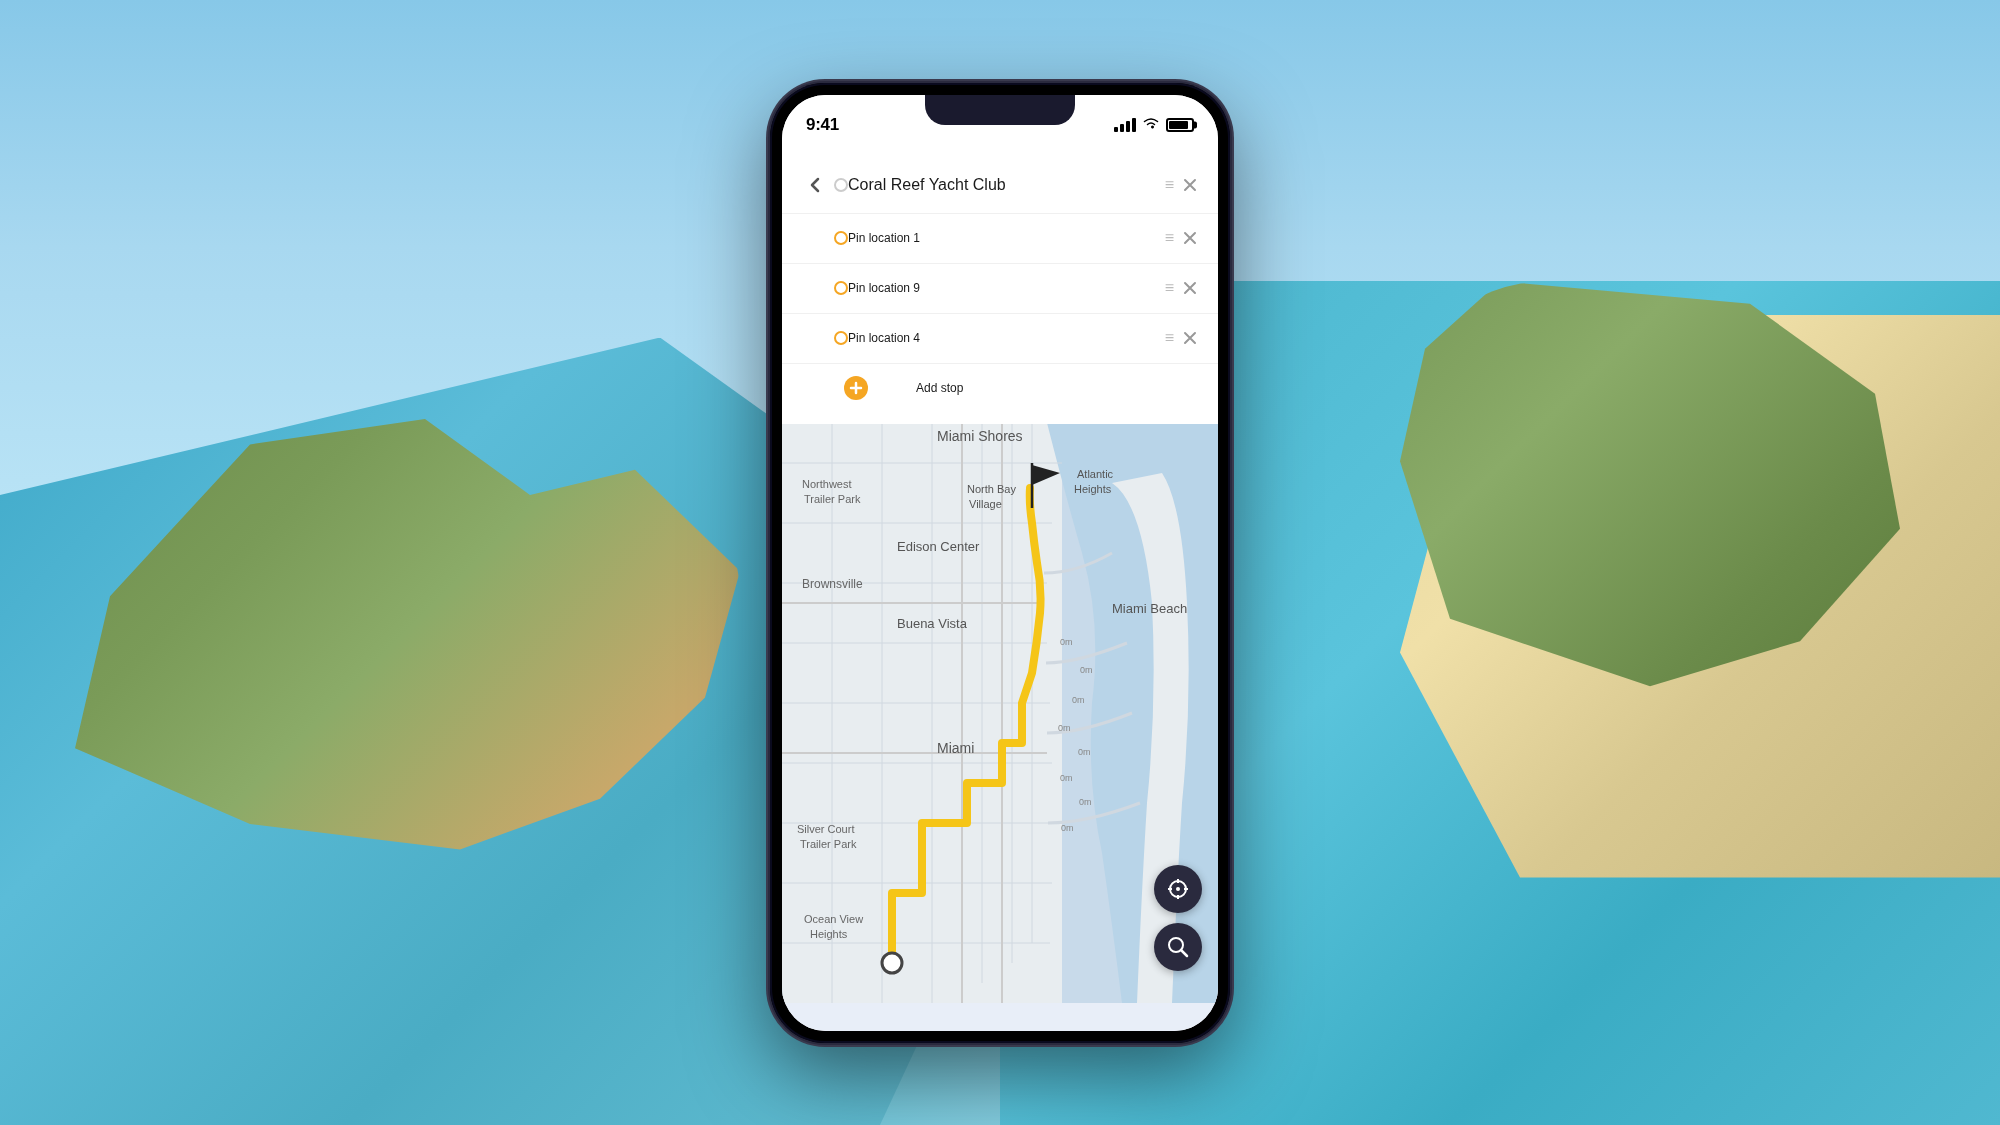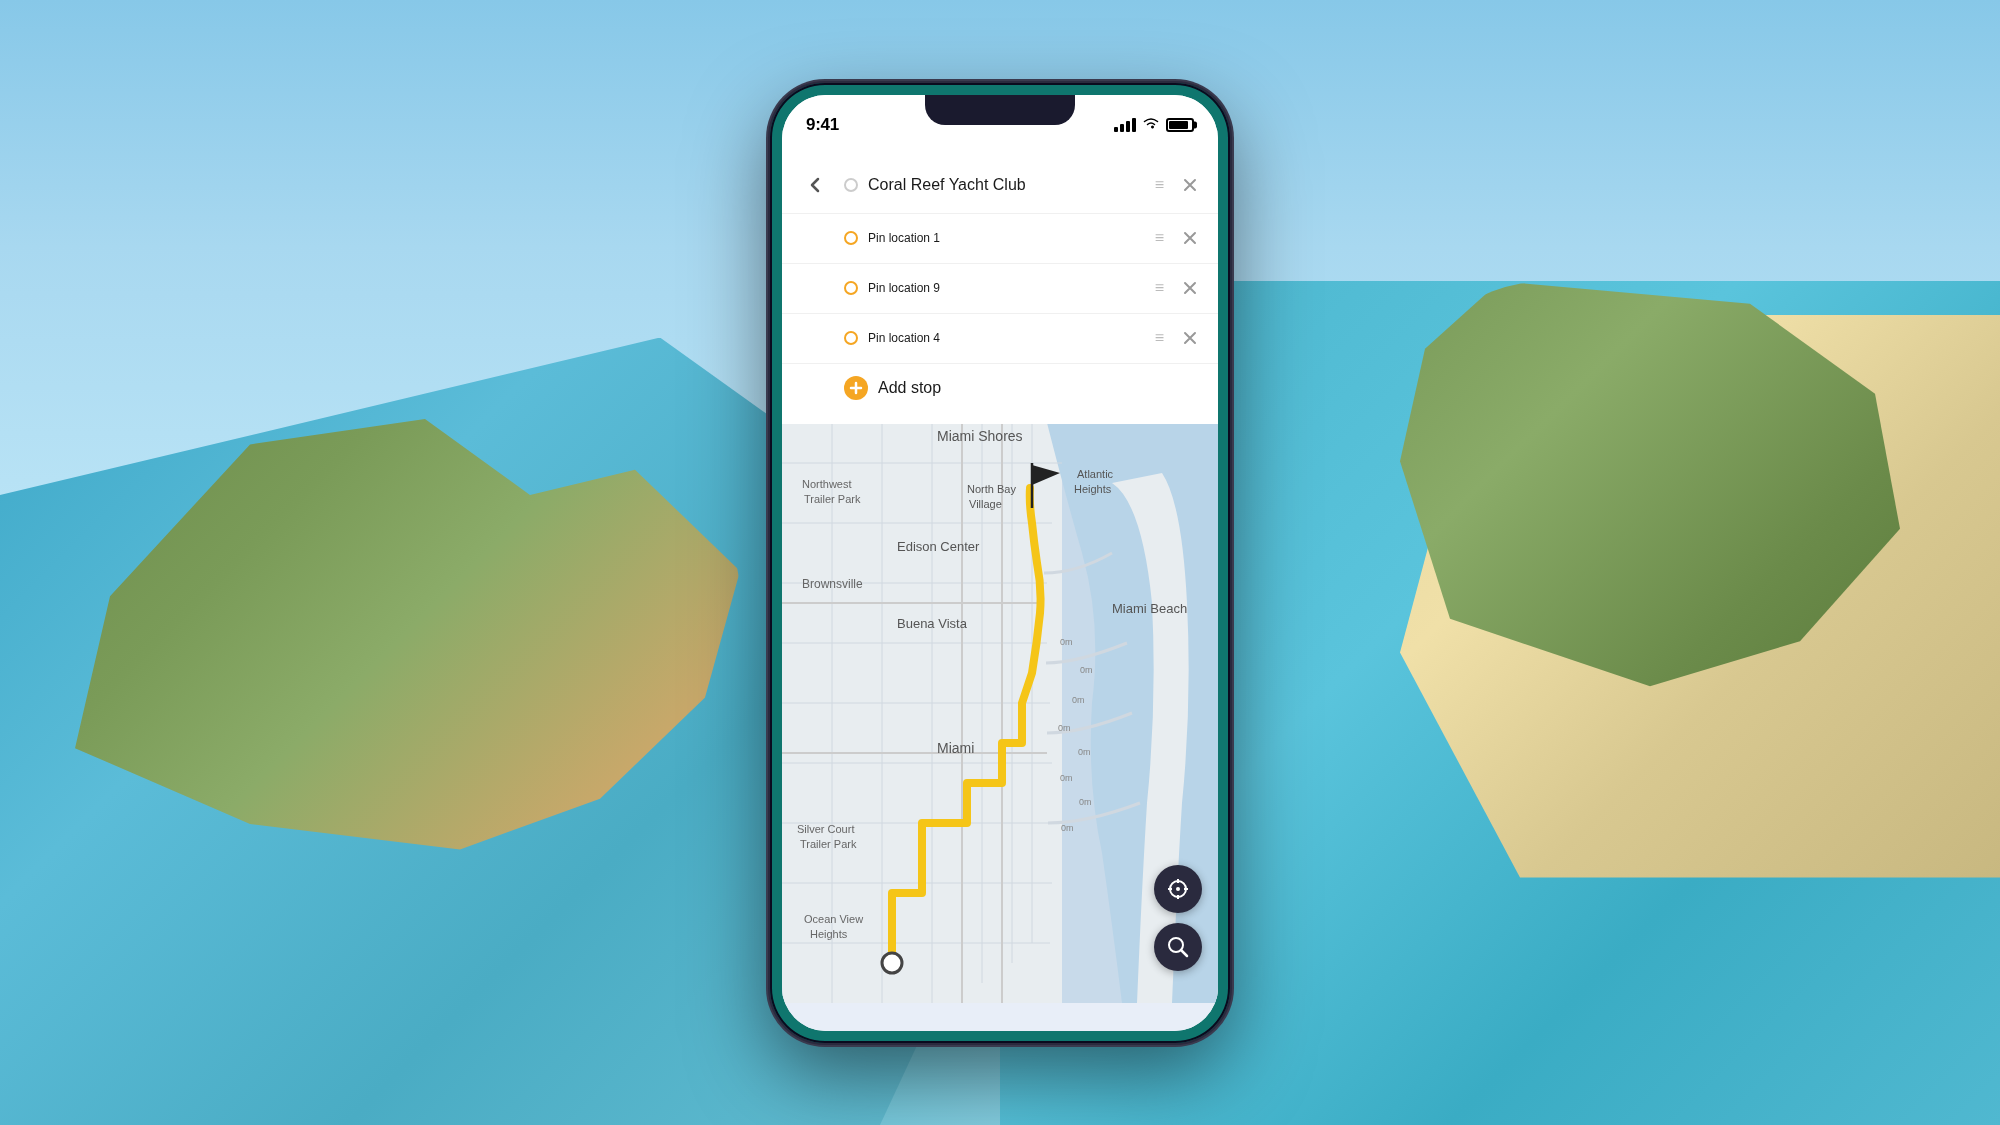--- a/index.html
+++ b/index.html
@@ -74,21 +74,21 @@
     }
 
     
     .phone-frame {
       position: absolute;
       left: 50%;
       top: 50%;
       transform: translate(-50%, -50%);
       width: 460px;
       height: 960px;
-      background: #0f766e;
+      background: #000000;
       border-radius: 55px;
       box-shadow: 
         0 0 0 2px #2a2a3e,
         0 0 0 4px #3a3a4e,
         0 30px 80px rgba(0,0,0,0.5),
         inset 0 0 0 2px #0a0a1e;
     }
 
     .phone-screen {
       position: absolute;
@@ -186,21 +186,20 @@
       background: white;
       z-index: 40;
       padding: 12px 0;
     }
 
     .route-row {
       display: flex;
       align-items: center;
       padding: 10px 16px;
       border-bottom: 1px solid #f0f0f0;
-      gap: 10px;
       min-height: 50px;
     }
 
     .route-row:last-child {
       border-bottom: none;
     }
 
     .back-btn {
       width: 36px; height: 36px;
       display: flex;
@@ -266,22 +265,23 @@
       border-radius: 50%;
       display: flex;
       align-items: center;
       justify-content: center;
       color: white;
       font-size: 18px;
       font-weight: bold;
     }
 
     .add-stop-label {
-      font-size: 16px;
+      font-size: 12px;
       color: #1a1a1a;
+      margin-left: 38px;
     }
 
     
     .map-area {
       position: absolute;
       top: 280px; left: 0; right: 0; bottom: 0;
       background: #E8EEF8;
       overflow: hidden;
     }
 

